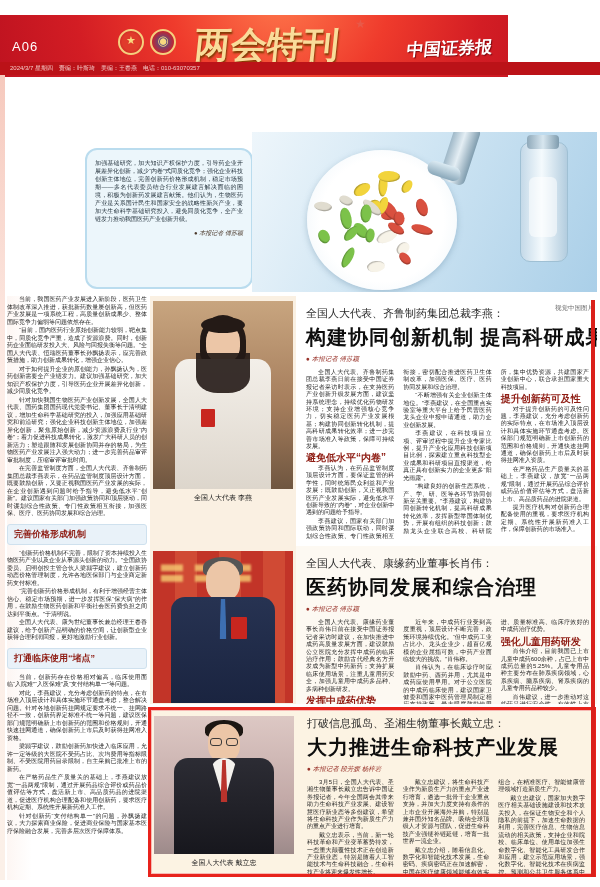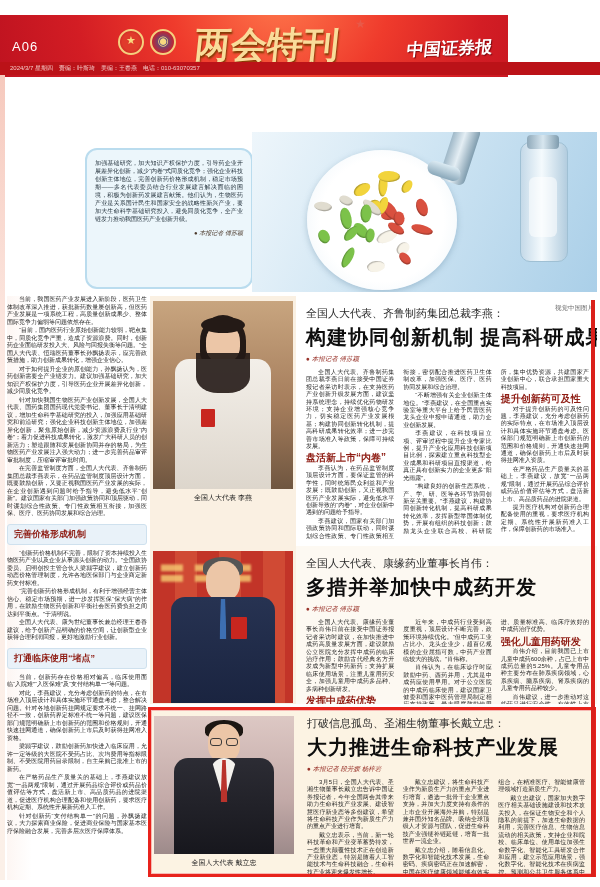--- a/index.html
+++ b/index.html
@@ -184,21 +184,21 @@
           <div class="badge" style="left:48px;top:108px;width:14px;height:18px;"></div>
         </div>
         <div class="caption">全国人大代表  李燕</div>
       </div>
       <div class="text-cell">
         <p class="kicker">全国人大代表、齐鲁制药集团总裁李燕：</p>
         <h2 class="headline2">构建协同创新机制  提高科研成果转化效率</h2>
         <p class="byline">● 本报记者 傅苏颖</p>
         <div class="body-cols" id="art0">
             <p class="body-p">全国人大代表、齐鲁制药集团总裁李燕日前在接受中国证券报记者采访时表示，在支持医药产业创新升级发展方面，建议坚持系统理念，持续优化药物研发环境；支持企业增强核心竞争力，切实稳定医药产业发展根基；构建协同创新转化机制，提高科研成果转化效率；进一步完善市场准入等政策，保障可持续发展。</p>
-            <div class="body-h">盘活新上市“内卷”</div>
+            <div class="body-h">避免低水平“内卷”</div>
             <p class="body-p">李燕认为，在药品监管制度顶层设计方面，要保证监管的科学性，同时统筹民众利益和产业发展；既鼓励创新，又正视我国医药产业发展实际，避免低水平创新导致的“内卷”，对企业创新中遇到的问题给予指导。</p>
             <p class="body-p">李燕建议，国家有关部门加强政策协同和国际联动，同时谋划综合性政策、专门性政策相互衔接，密切配合推进医药卫生体制改革，加强医保、医疗、医药协同发展和综合治理。</p>
             <p class="body-p">“不断增强有关企业创新主体地位。”李燕建议，在全国重点实验室等重大平台上给予民营医药龙头企业申报申请通道，助力企业创新发展。</p>
             <p class="body-p">李燕建议，在科技项目立项、评审过程中提升企业专家比例，提升产业化应用科技创新项目比例，探索建立重点科技型企业成果和科研项目直报渠道，给真正具有创新实力的企业更多“阳光雨露”。</p>
             <p class="body-p">“构建良好的创新生态系统，产、学、研、医等各环节协同创新至关重要。”李燕建议，构建协同创新转化机制，提高科研成果转化效率，发挥新型举国体制优势，开展有组织的科技创新；鼓励龙头企业联合高校、科研院所，集中优势资源，共建国家产业创新中心，联合承担国家重大科技项目。</p>
             <div class="body-h">提升创新药可及性</div>
             <p class="body-p">对于提升创新药的可及性问题，李燕建议，充分考虑创新药的实际特点，在市场准入顶层设计和具体实施环节通盘考虑。医保部门规范明确新上市创新药的范围和价格规则，开通快速挂网通道，确保创新药上市后及时获得挂网准入资质。</p>
             <p class="body-p">在严格药品生产质量关的基础上，李燕建议，放宽“一品两规”限制，通过开展药品综合评价或药品价值评估等方式，盘活新上市、高品质药品的进院渠道。</p>
             <p class="body-p">提升医疗机构对创新药合理配备使用的重视，要求医疗机构定期、系统性开展新药准入工作，保障创新药的市场准入。</p>
           </div>
@@ -212,21 +212,21 @@
           <div class="hair" style="top:6px;width:40px;height:20px;background:#555;"></div>
           <div class="head" style="top:10px;width:34px;height:40px;"></div>
           <div class="torso" style="top:46px;width:104px;height:106px;background:linear-gradient(180deg,#273352,#1a2440);"></div>
           <div class="tie" style="top:48px;height:40px;background:#3d6fb2;clip-path:polygon(20% 0,80% 0,100% 100%,0 100%);"></div>
           <div class="badge" style="left:78px;top:66px;width:16px;height:22px;"></div>
         </div>
         <div class="caption">全国人大代表  肖伟</div>
       </div>
       <div class="text-cell">
         <p class="kicker">全国人大代表、康缘药业董事长肖伟：</p>
-        <h2 class="headline2">多措并举加快中成药开发</h2>
+        <h2 class="headline2">医药协同发展和综合治理</h2>
         <p class="byline">● 本报记者 傅苏颖</p>
         <div class="body-cols" id="art1">
             <p class="body-p">全国人大代表、康缘药业董事长肖伟日前在接受中国证券报记者采访时建议，在加快推进中成药高质量发展方面，建议鼓励公立医院充分发挥中成药的临床治疗作用；鼓励古代经典名方开发成为新型中药新药；支持扩展临床使用场景，注重儿童用药安全，加强儿童用中成药多品种、多病种创新研发。</p>
             <div class="body-h">发挥中成药优势</div>
             <p class="body-p">近年来，中成药行业受到高度重视，顶层设计不断完善，政策环境持续优化。“但中成药工业占比小、龙头企业少，超百亿规模的企业屈指可数，中药产业面临较大的挑战。”肖伟称。</p>
             <p class="body-p">肖伟认为，在临床诊疗时应鼓励中药、西药并用，尤其是中成药应使用早用。对于公立医院的中成药临床使用，建议国家卫健委和国家中医药管理局制定相应支持政策，最大限度鼓励使用中成药，充分发挥制备工艺先进、质量标准高、临床疗效好的中成药治疗优势。</p>
             <div class="body-h">强化儿童用药研发</div>
             <p class="body-p">肖伟介绍，目前我国已上市儿童中成药600余种，占已上市中成药总量的5.25%。儿童专用品种主要分布在肺系疾病领域，心系疾病、脑系疾病、肾系疾病的儿童专用药品种较少。</p>
             <p class="body-p">肖伟建议，进一步推动对这些药品进行安全性、有效性上市后再评价研究，对现有说明书中提及的“不良反应”“禁忌”“注意事项”“药物相互作用”等内容及时修订更新，确保说明书内容完整、准确、规范，更好指导临床合理使用；实行“谁注册谁负责 谁持有谁保护”的原则，鼓励儿童中成药生产企业积极参与安全性和有效性评价研究。</p>
           </div>

